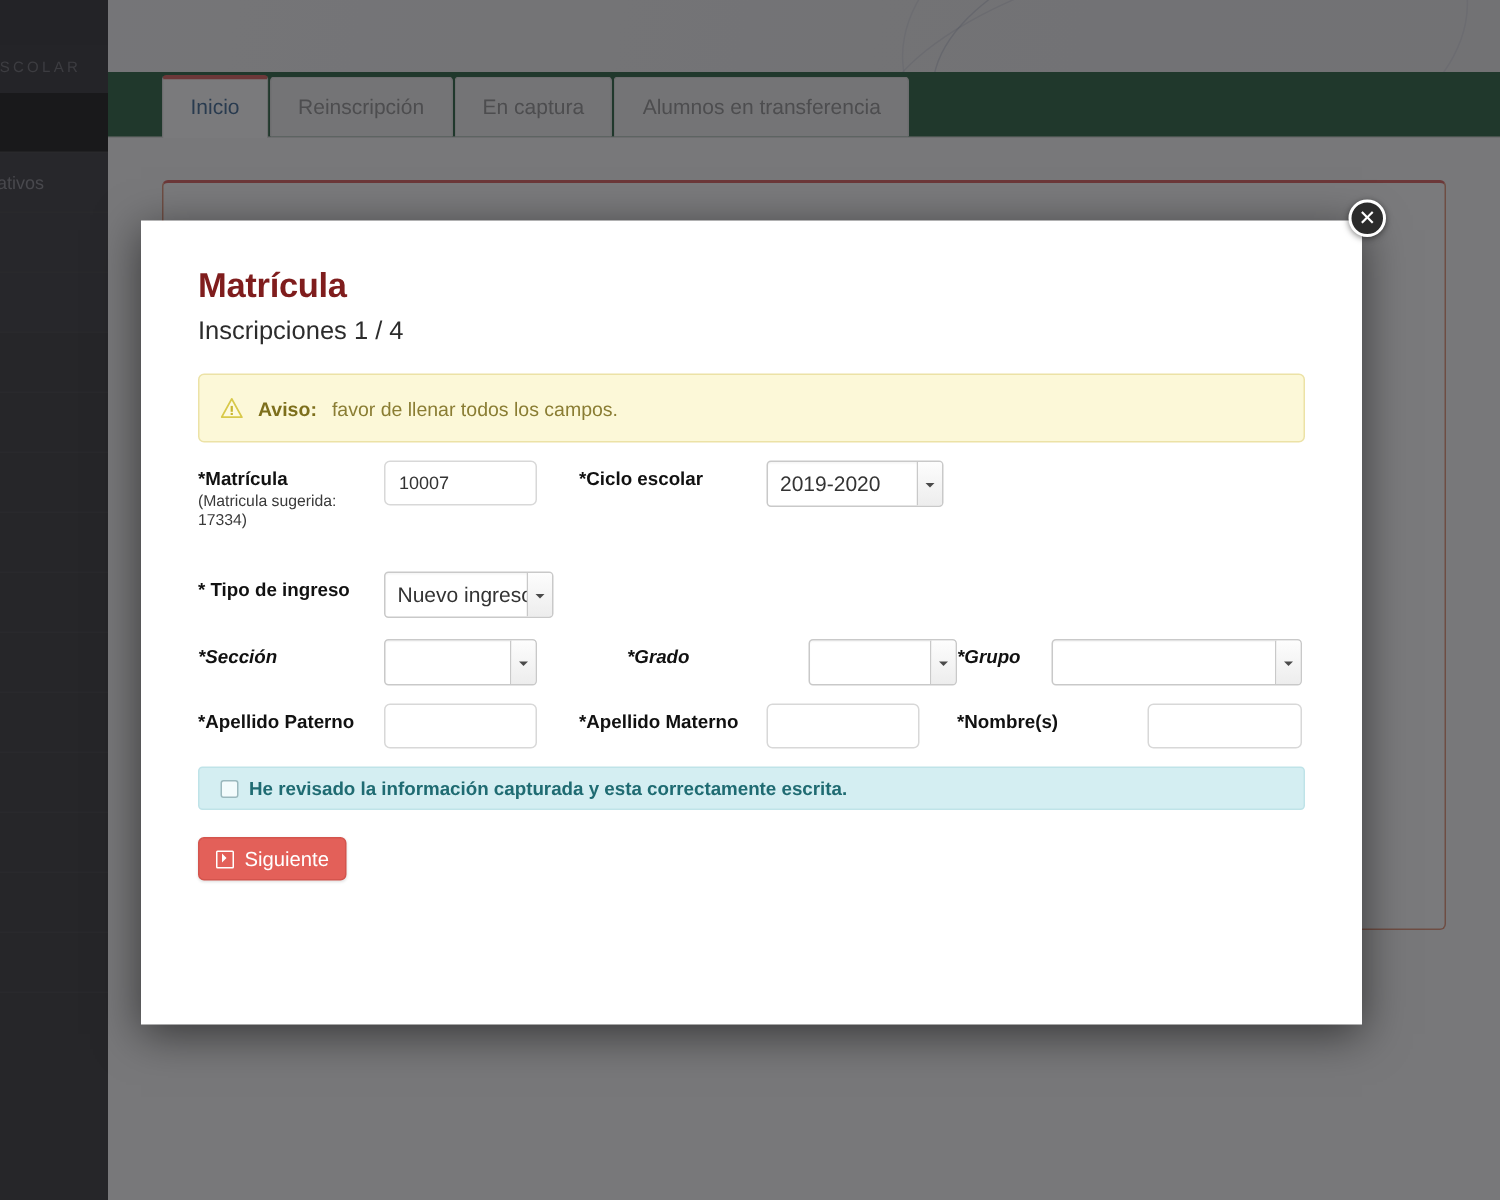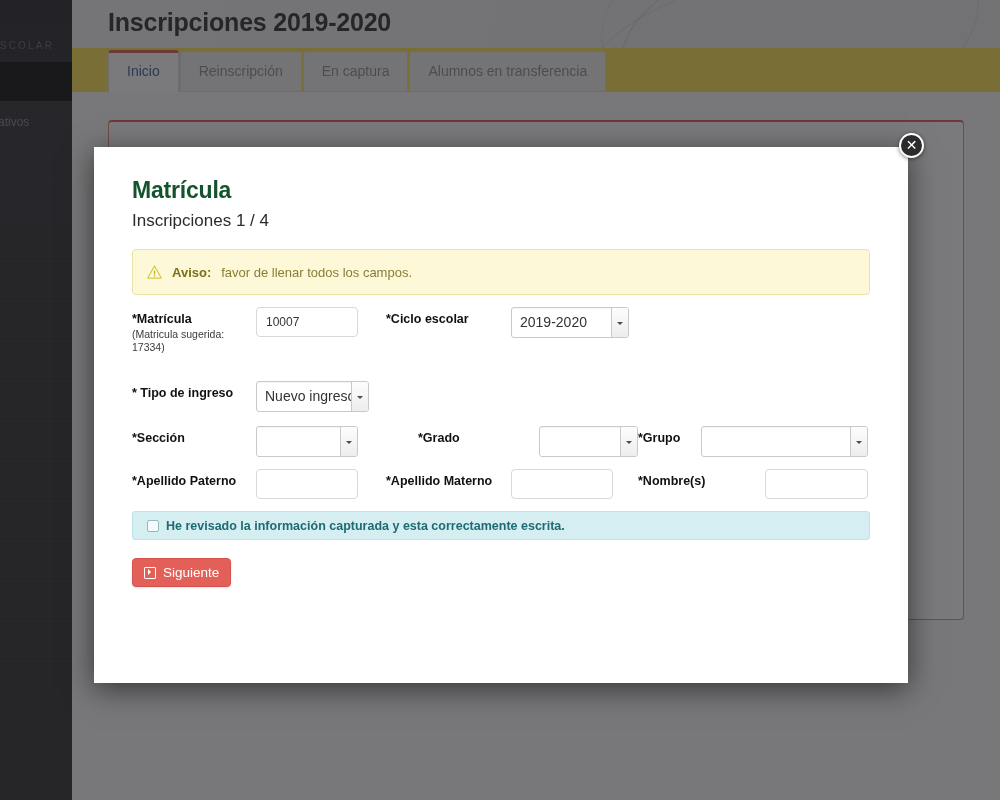--- a/index.html
+++ b/index.html
@@ -126,21 +126,21 @@
     letter-spacing: -.2px;
   }
 
   
   .tabs {
     position: relative;
     display: flex;
     align-items: flex-end;
     height: 44px;
     padding-left: 36px;
-    background: #fde047;
+    background: #14532d;
     border-bottom: 1px solid #ddd;
   }
   .tab {
     height: 40px;
     line-height: 38px;
     padding: 0 18px;
     font-size: 14px;
     color: #888;
     background: #f0f0f0;
     border: 1px solid #ddd;
@@ -185,21 +185,21 @@
     height: 536px;
     background: #ffffff;
     z-index: 60;
     box-shadow: 0 6px 28px rgba(0,0,0,.55);
   }
   .modal-body { padding: 30px 38px 0 38px; }
 
   .modal-title {
     font-size: 23px;
     font-weight: bold;
-    color: #14532d;
+    color: #7f1d1d;
     letter-spacing: -.2px;
   }
   .modal-subtitle {
     margin-top: 7px;
     font-size: 17px;
     color: #2c2c2c;
     font-weight: normal;
   }
 
   .close-btn {
@@ -389,21 +389,20 @@
       <div class="sidebar-item"><span></span></div>
       <div class="sidebar-item"><span></span></div>
       <div class="sidebar-item"><span></span></div>
     </div>
 
     <div class="content">
       <div class="content-header">
         <div class="wave"></div>
         <div class="wave w2"></div>
         <div class="wave w3"></div>
-        <div class="page-title">Inscripciones 2019-2020</div>
       </div>
 
       <div class="tabs">
         <div class="tab active"><span>Inicio</span></div>
         <div class="tab"><span>Reinscripción</span></div>
         <div class="tab"><span>En captura</span></div>
         <div class="tab"><span>Alumnos en transferencia</span></div>
       </div>
 
       <div class="panel"></div>
@@ -456,21 +455,21 @@
           <div class="cell" style="width:254px;">
             <div class="lbl" style="width:124px;">* Tipo de ingreso</div>
             <div class="sel" style="width:113px;">
               <span class="val">Nuevo ingreso</span>
               <span class="arrow"></span>
             </div>
           </div>
         </div>
 
         
-        <div class="row" style="margin-bottom:12px;">
+        <div class="row" style="margin-bottom:12px;font-style:italic;">
           <div class="cell" style="width:254px;">
             <div class="lbl" style="width:124px;">*Sección</div>
             <div class="sel" style="width:102px;">
               <span class="val"></span>
               <span class="arrow"></span>
             </div>
           </div>
           <div class="cell" style="width:252px;">
             <div class="lbl" style="width:125px;margin-left:32px;">*Grado</div>
             <div class="sel" style="width:102px;">

